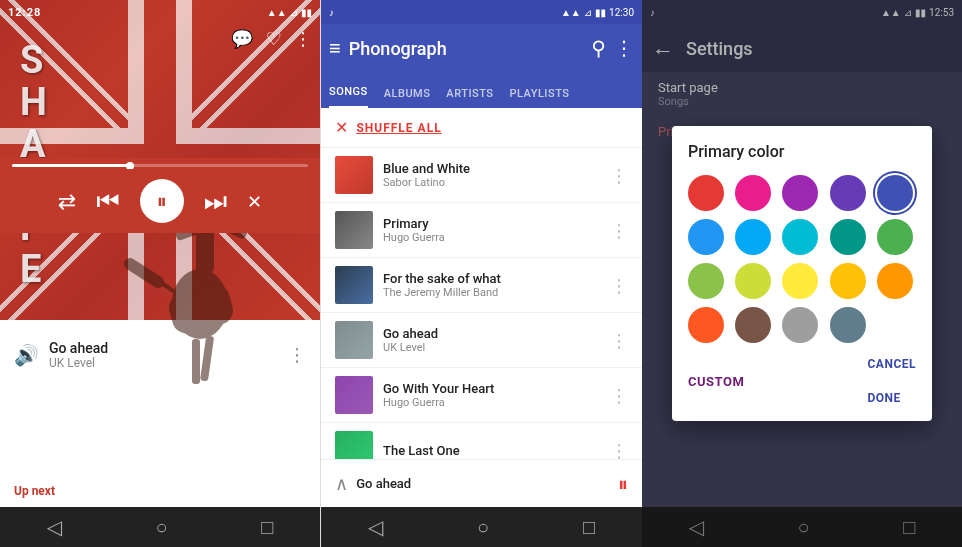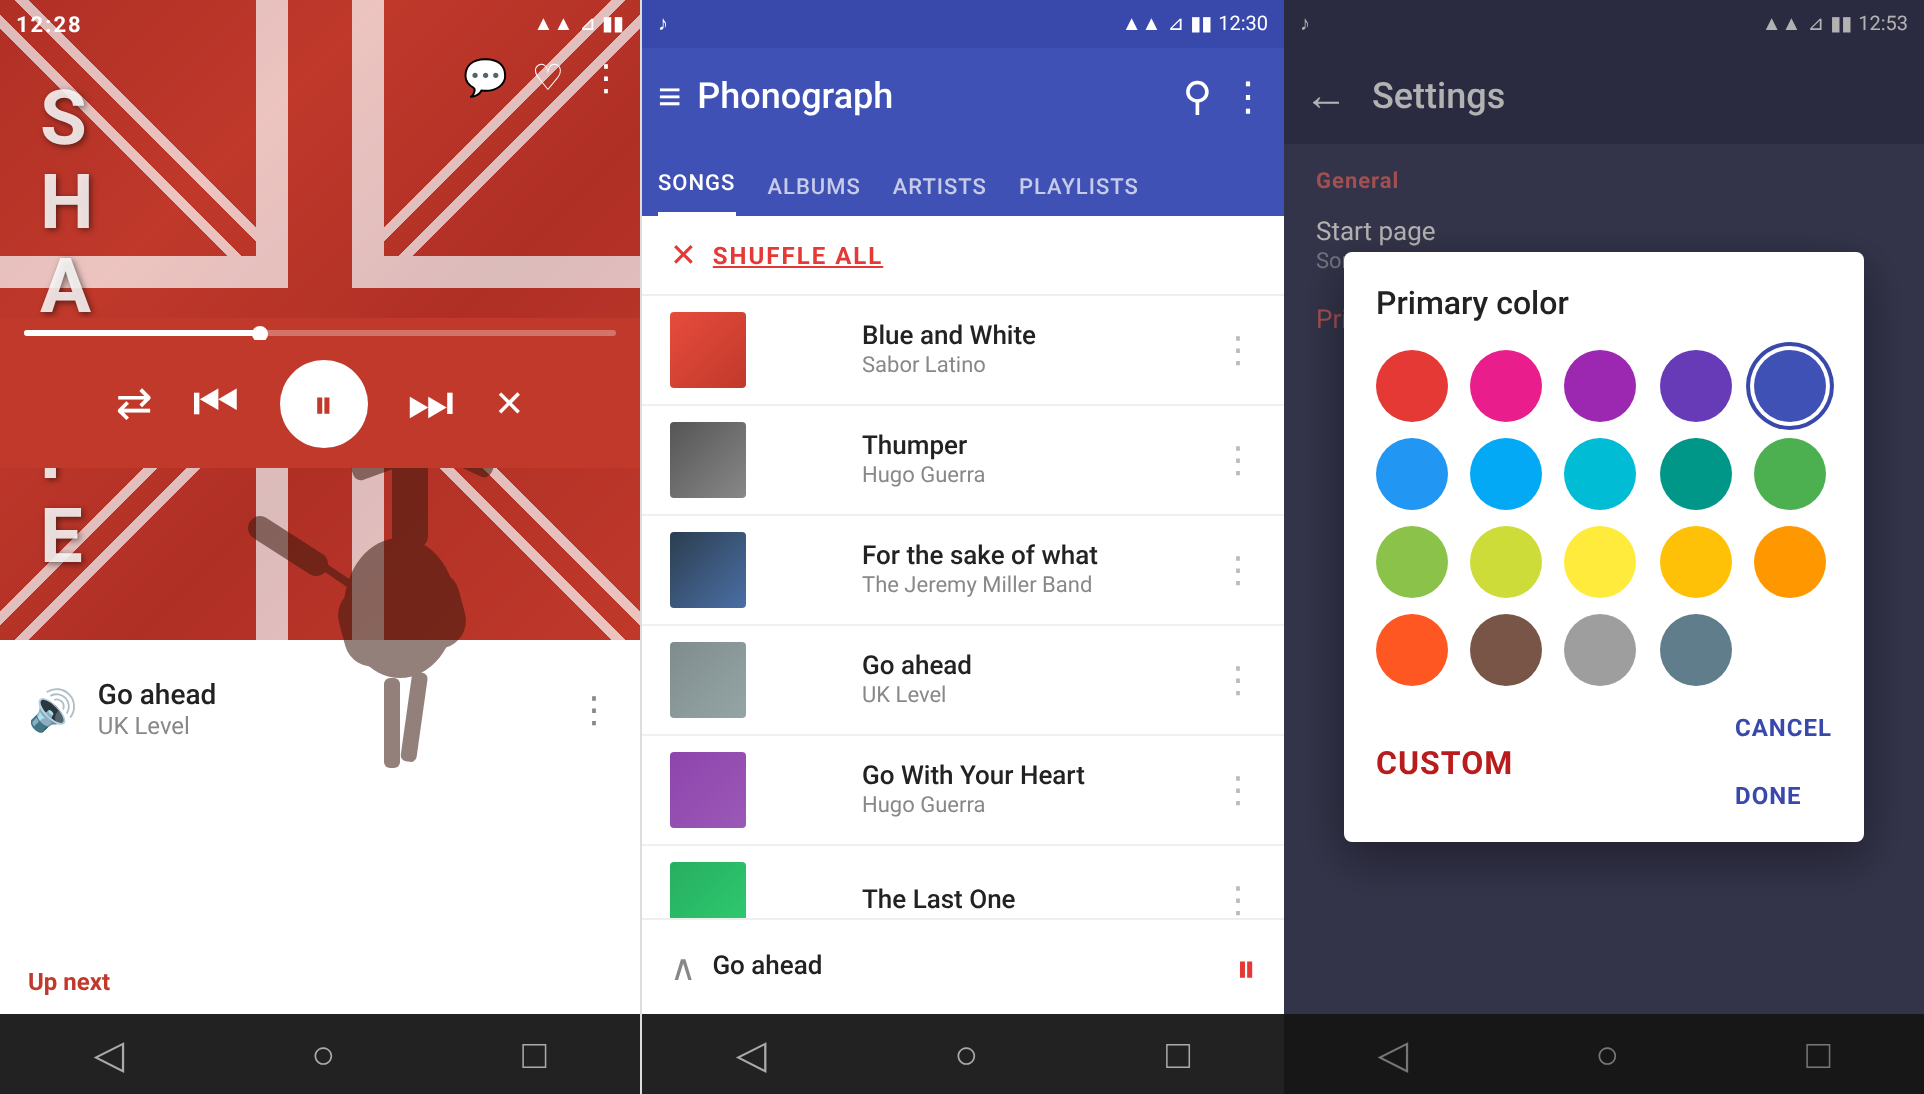--- a/index.html
+++ b/index.html
@@ -390,21 +390,21 @@
       flex-shrink: 0;
       border-radius: 2px;
       overflow: hidden;
     }
     .song-thumb-1 { background: linear-gradient(135deg, #e74c3c, #c0392b); }
     .song-thumb-2 { background: linear-gradient(135deg, #555, #888); }
     .song-thumb-3 { background: linear-gradient(135deg, #2c3e50, #4a6fa5); }
     .song-thumb-4 { background: linear-gradient(135deg, #7f8c8d, #95a5a6); }
     .song-thumb-5 { background: linear-gradient(135deg, #8e44ad, #9b59b6); }
     .song-thumb-6 { background: linear-gradient(135deg, #27ae60, #2ecc71); }
-    .song-info { flex: 1; margin-left: 48px; }
+    .song-info { flex: 1; }
     .song-title {
       font-size: 13px;
       color: #222;
       font-weight: 500;
     }
     .song-artist {
       font-size: 11px;
       color: #888;
     }
     .song-more {
@@ -554,22 +554,22 @@
     }
     .color-swatch.selected {
       box-shadow: 0 0 0 2px #fff, 0 0 0 4px #3949ab;
     }
     .color-picker-actions {
       display: flex;
       justify-content: space-between;
       align-items: center;
     }
     .cp-action-left {
-      color: #b91c1c;
-      font-size: 16px;
+      color: #701a75;
+      font-size: 13px;
       font-weight: bold;
       letter-spacing: 0.5px;
       cursor: pointer;
     }
     .cp-actions-right {
       display: flex;
       gap: 20px;
       flex-direction: column;
     }
     .cp-btn {
@@ -724,21 +724,21 @@
       <div class="song-thumb song-thumb-1"></div>
       <div class="song-info">
         <div class="song-title">Blue and White</div>
         <div class="song-artist">Sabor Latino</div>
       </div>
       <span class="song-more">⋮</span>
     </div>
     <div class="song-item">
       <div class="song-thumb song-thumb-2"></div>
       <div class="song-info">
-        <div class="song-title">Thumper</div>
+        <div class="song-title">Primary</div>
         <div class="song-artist">Hugo Guerra</div>
       </div>
       <span class="song-more">⋮</span>
     </div>
     <div class="song-item">
       <div class="song-thumb song-thumb-3"></div>
       <div class="song-info">
         <div class="song-title">For the sake of what</div>
         <div class="song-artist">The Jeremy Miller Band</div>
       </div>
@@ -793,21 +793,20 @@
       <span>12:53</span>
     </div>
   </div>
 
   <div class="panel3-toolbar">
     <span class="p3-back-icon">←</span>
     <span class="p3-title">Settings</span>
   </div>
 
   <div class="panel3-content">
-    <div class="settings-section-label">General</div>
     <div class="settings-item">
       <div class="settings-item-title">Start page</div>
       <div class="settings-item-sub">Songs</div>
     </div>
     <div class="settings-item">
       <div class="settings-item-title" style="color:#e57373;">Primary color</div>
     </div>
   </div>
 
   <div class="color-picker-overlay">

